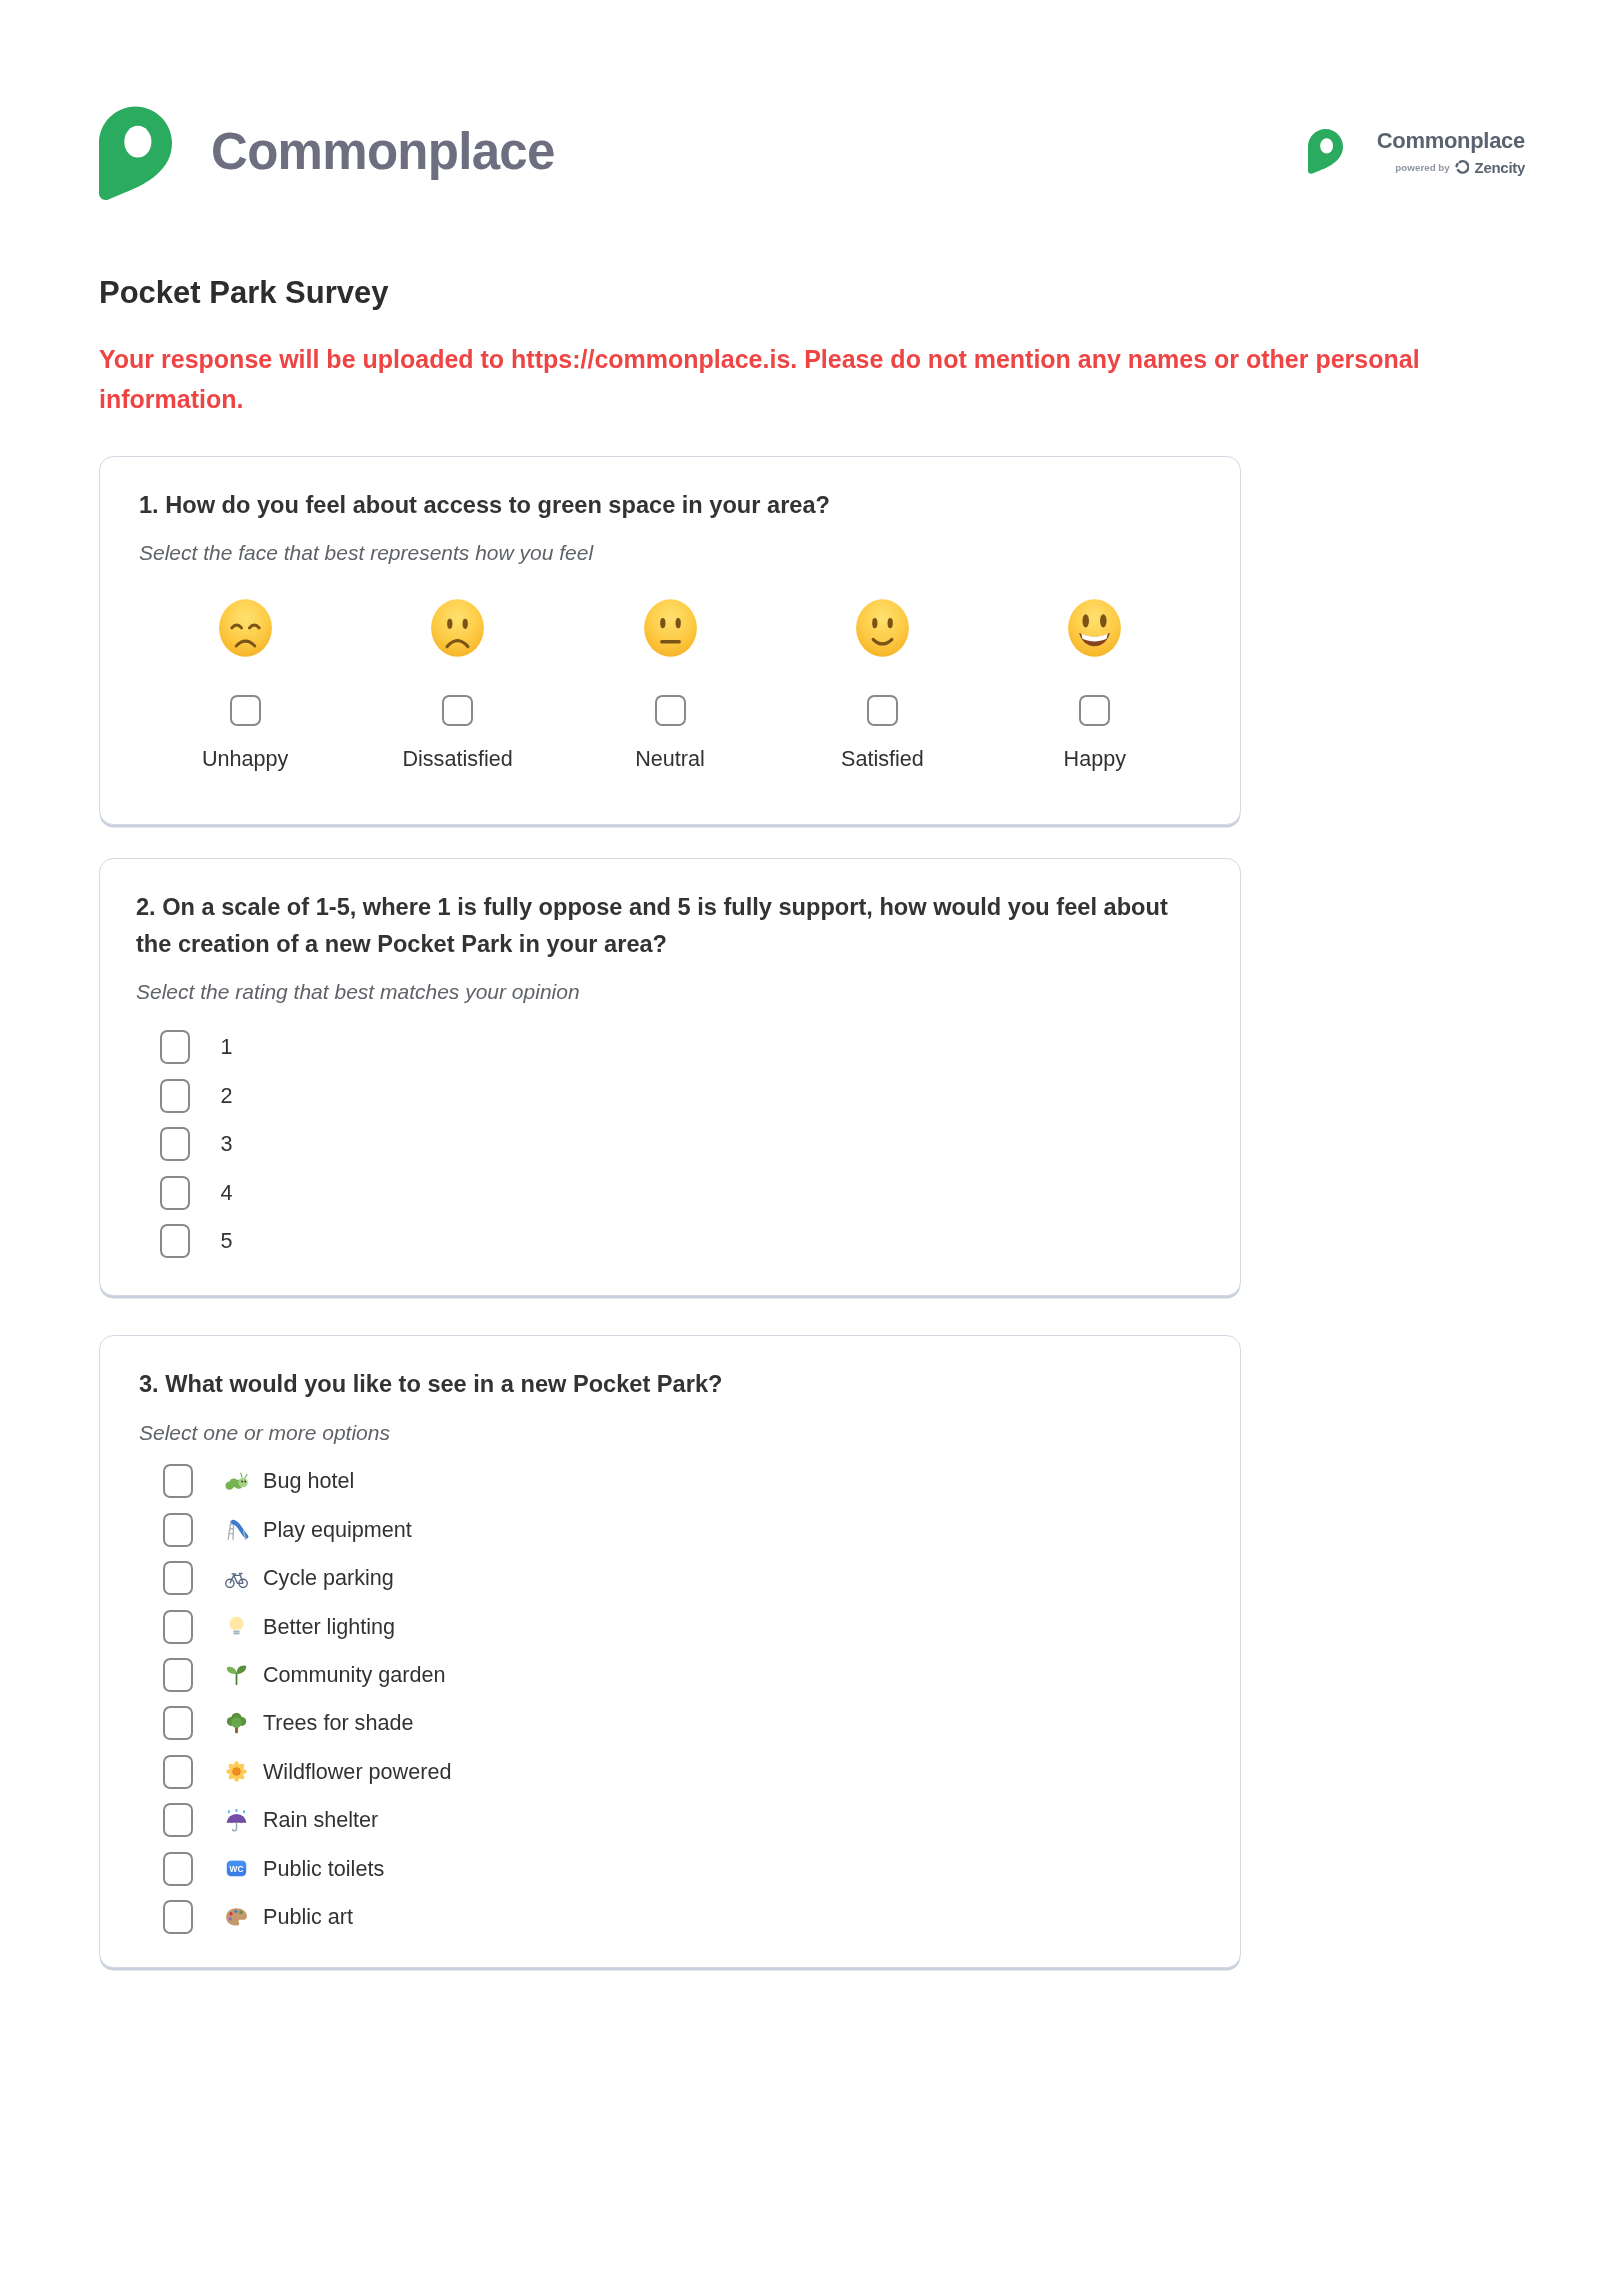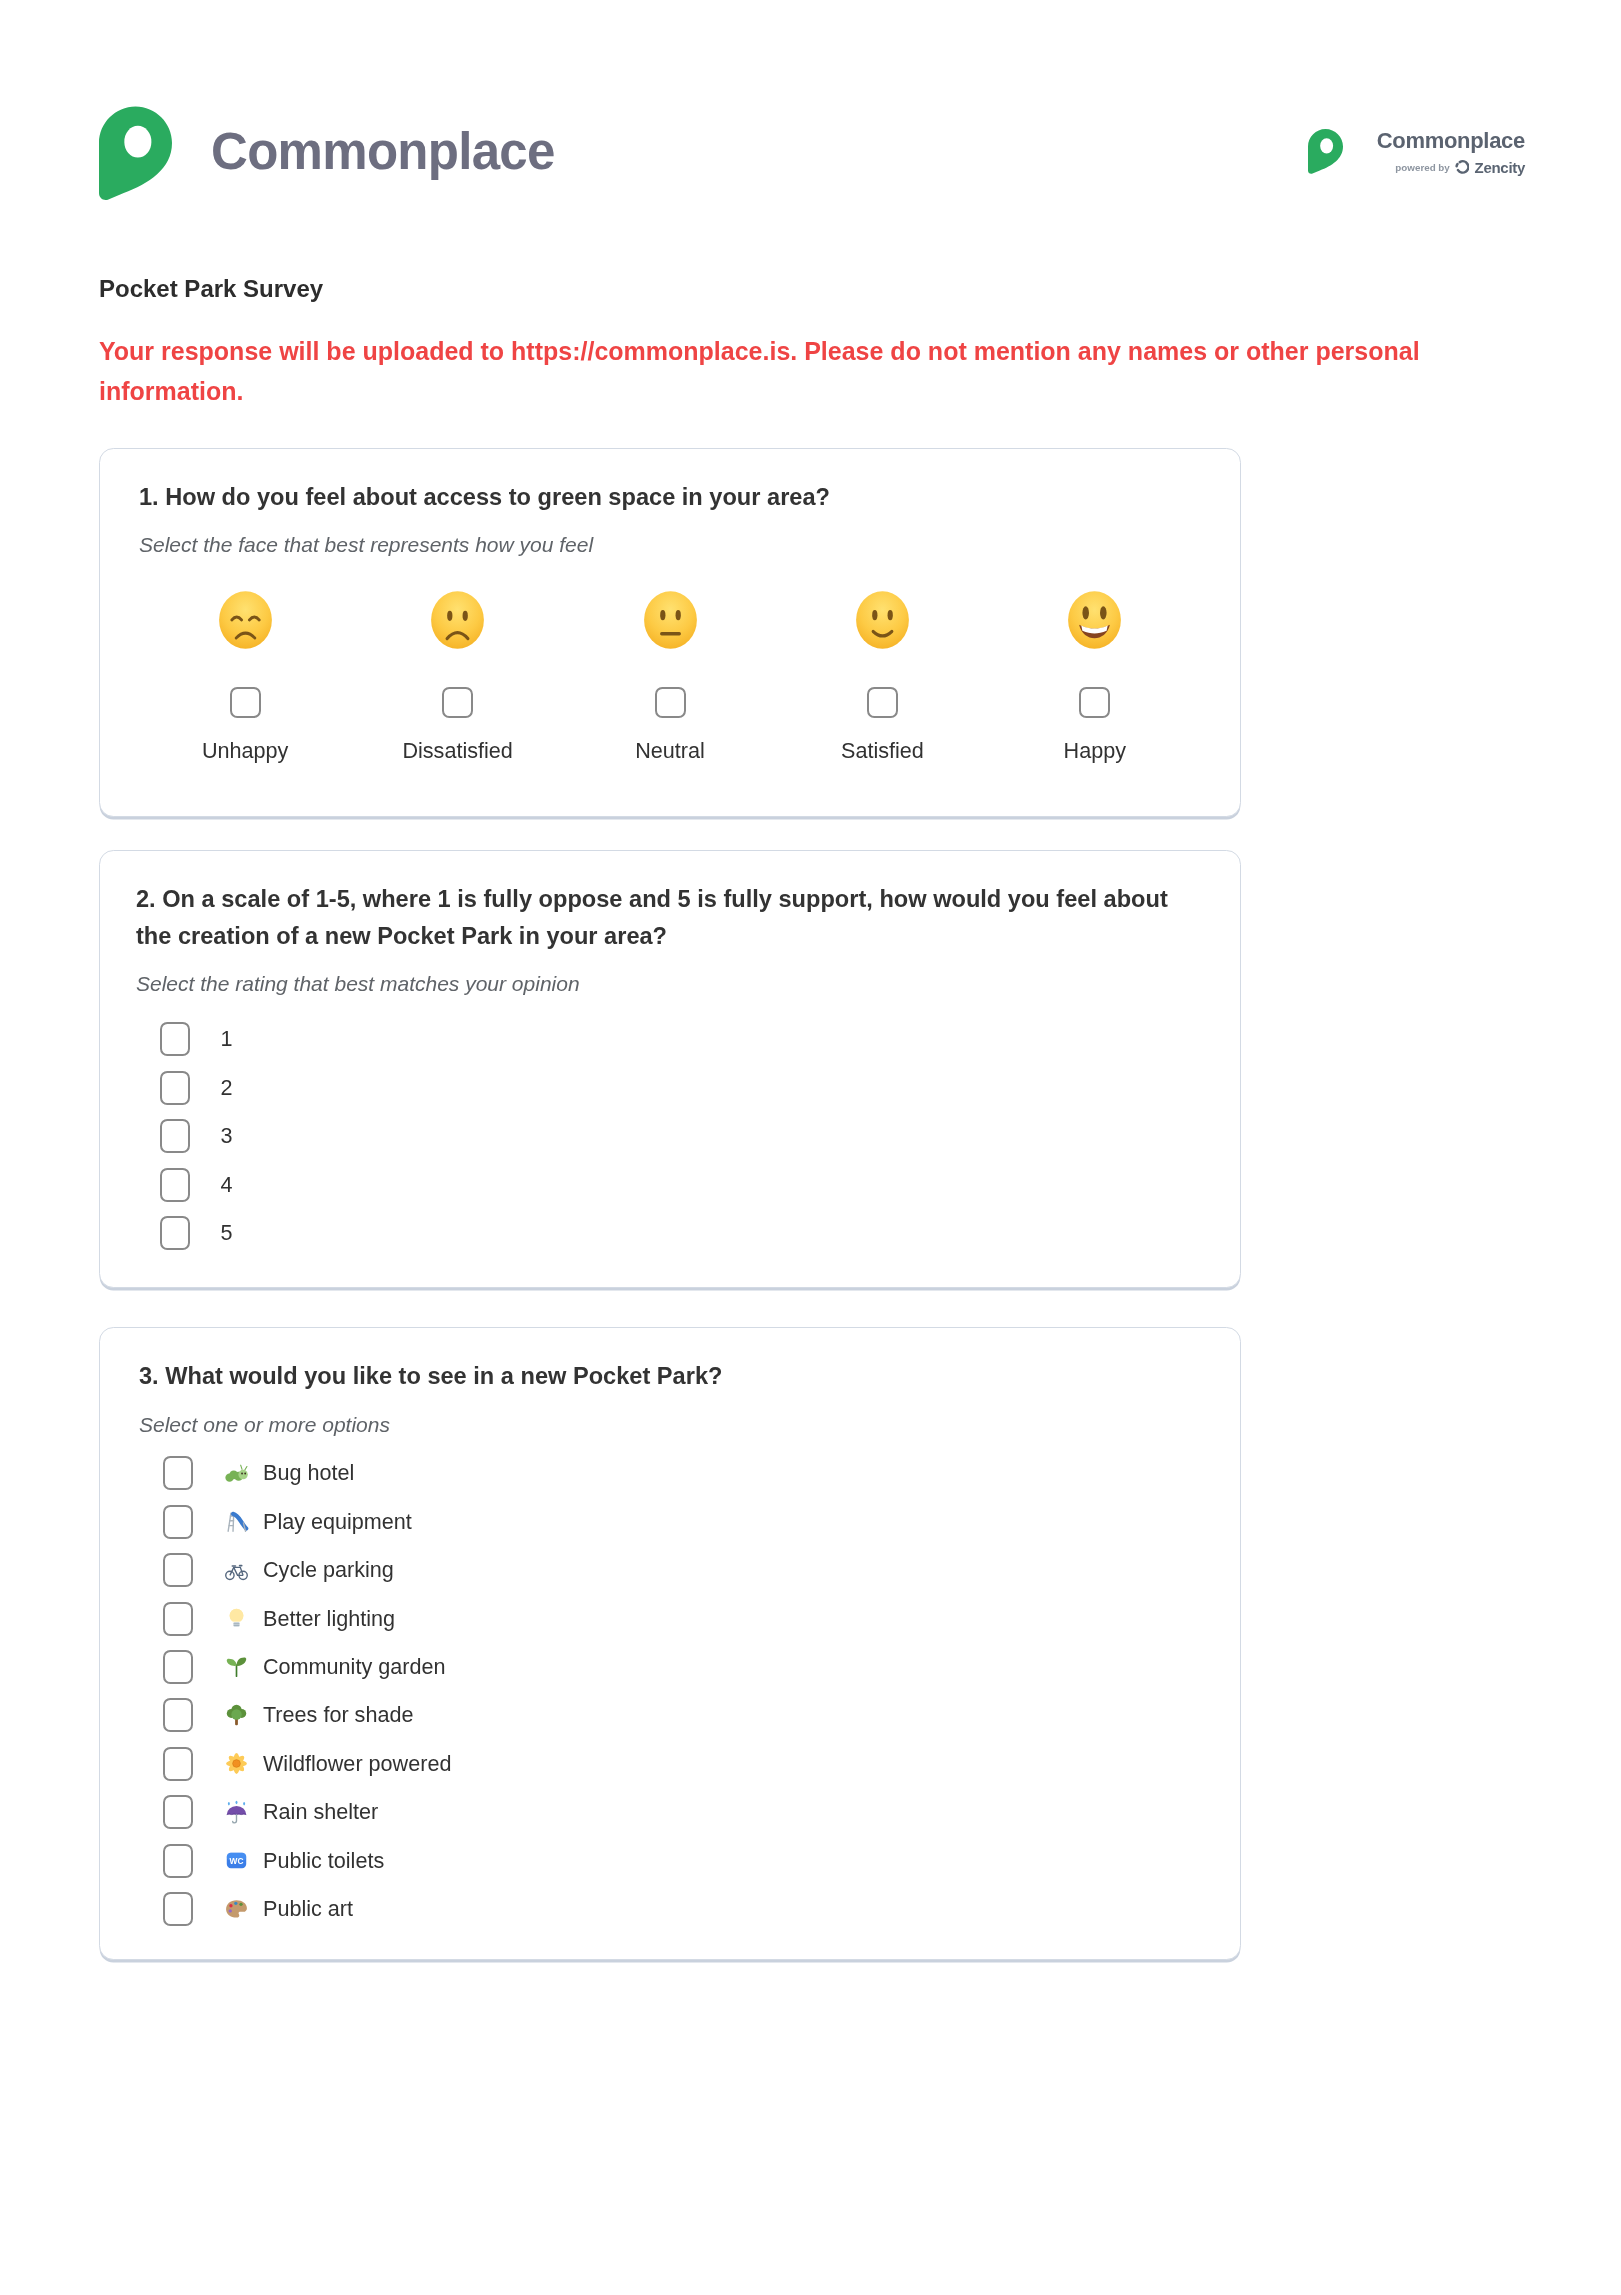--- a/index.html
+++ b/index.html
@@ -25,21 +25,21 @@
   }
   .badge svg.mark { width:35px; height:47px; }
   .badge-col { display:flex; flex-direction:column; align-items:flex-end; }
   .badge-title { font-size:22px; font-weight:700; color:#5b6370; letter-spacing:-0.3px; }
   .powered-row { display:flex; align-items:center; gap:5.2px; margin-top:5.2px;margin-left:43px; }
   .powered-by { font-size:9.8px; font-weight:700; color:#8d95a0; }
   .zencity-icon { width:14.4px; height:14.4px; }
   .zencity-text { font-size:15px; font-weight:700; color:#5a6472; letter-spacing:-0.3px; }
 
   
-  .page-title { margin-top:73px; font-size:24px; font-weight:700; color:#2d2d2d; }
+  .page-title { margin-top:73px; font-size:31px; font-weight:700; color:#2d2d2d; }
   .page-intro {
     margin-top:27.5px; max-width:1428px;
     font-size:25px; font-weight:700; line-height:1.62; color:#ef4444;
   }
 
   
   .card {
     width:1142px; background:#fff;
     border:1.3px solid #d3dae4; border-radius:14.4px;
     box-shadow:0 3.3px 0 -0.7px #c9d1dd;

